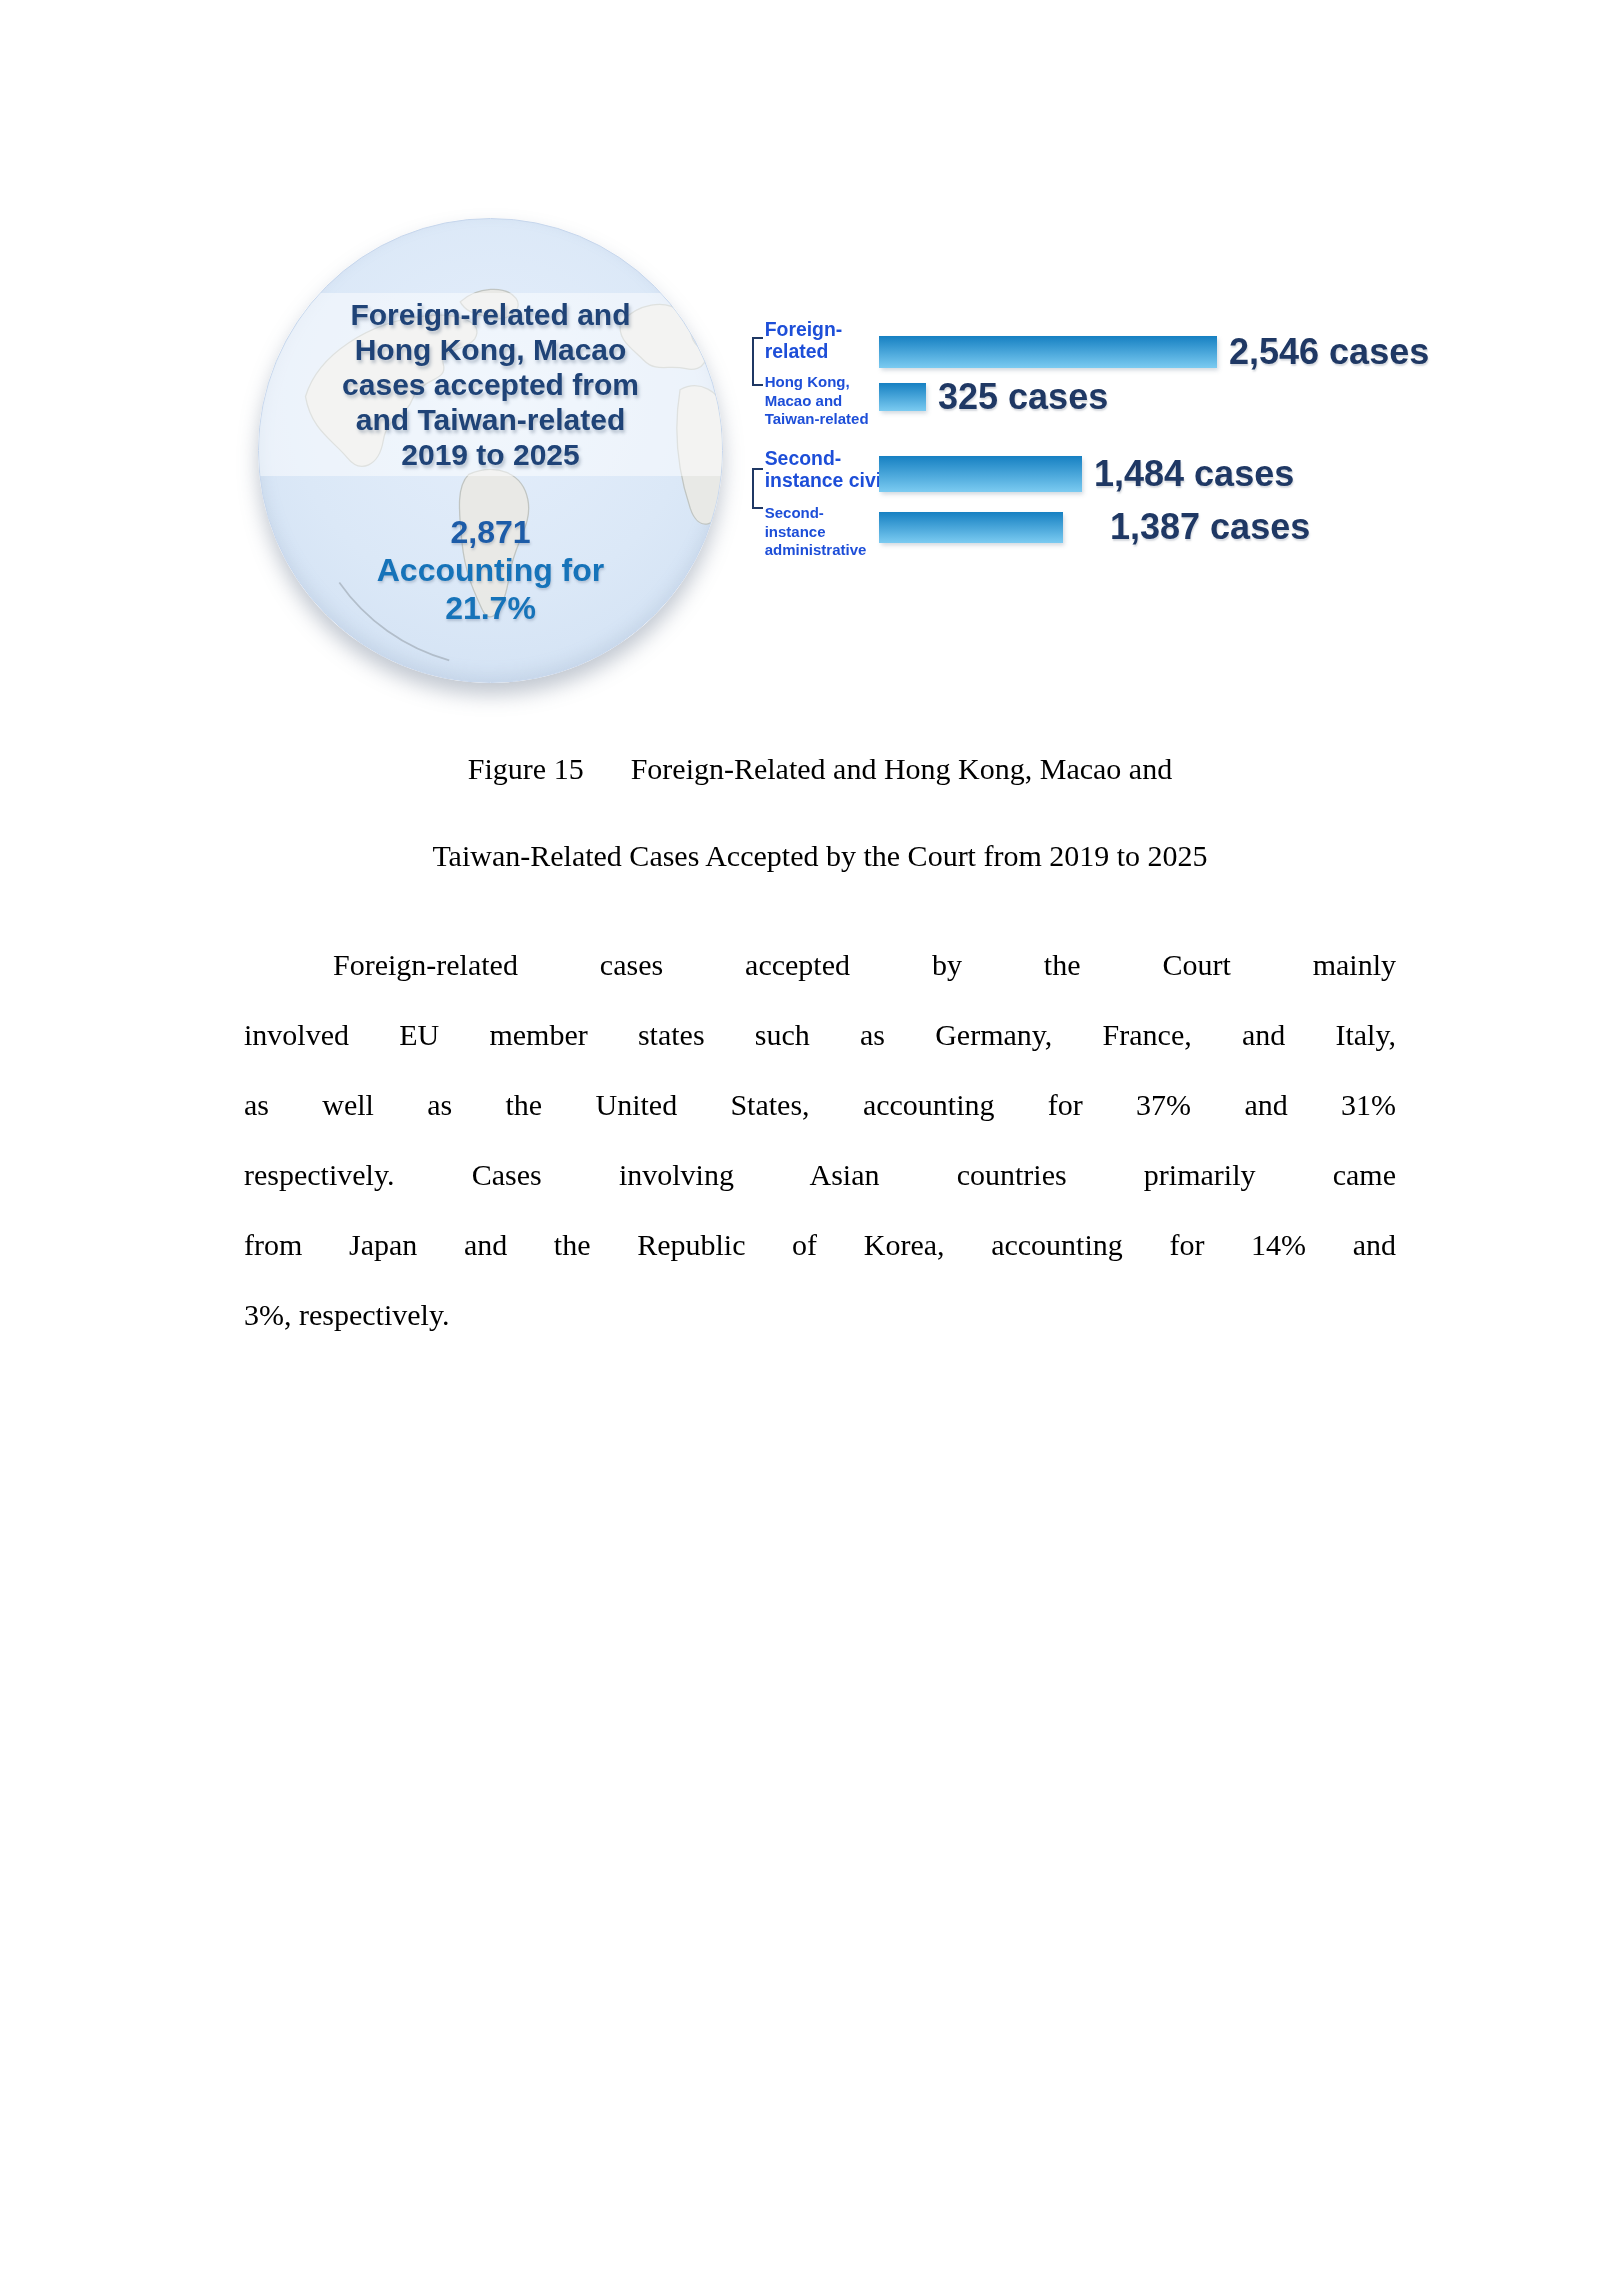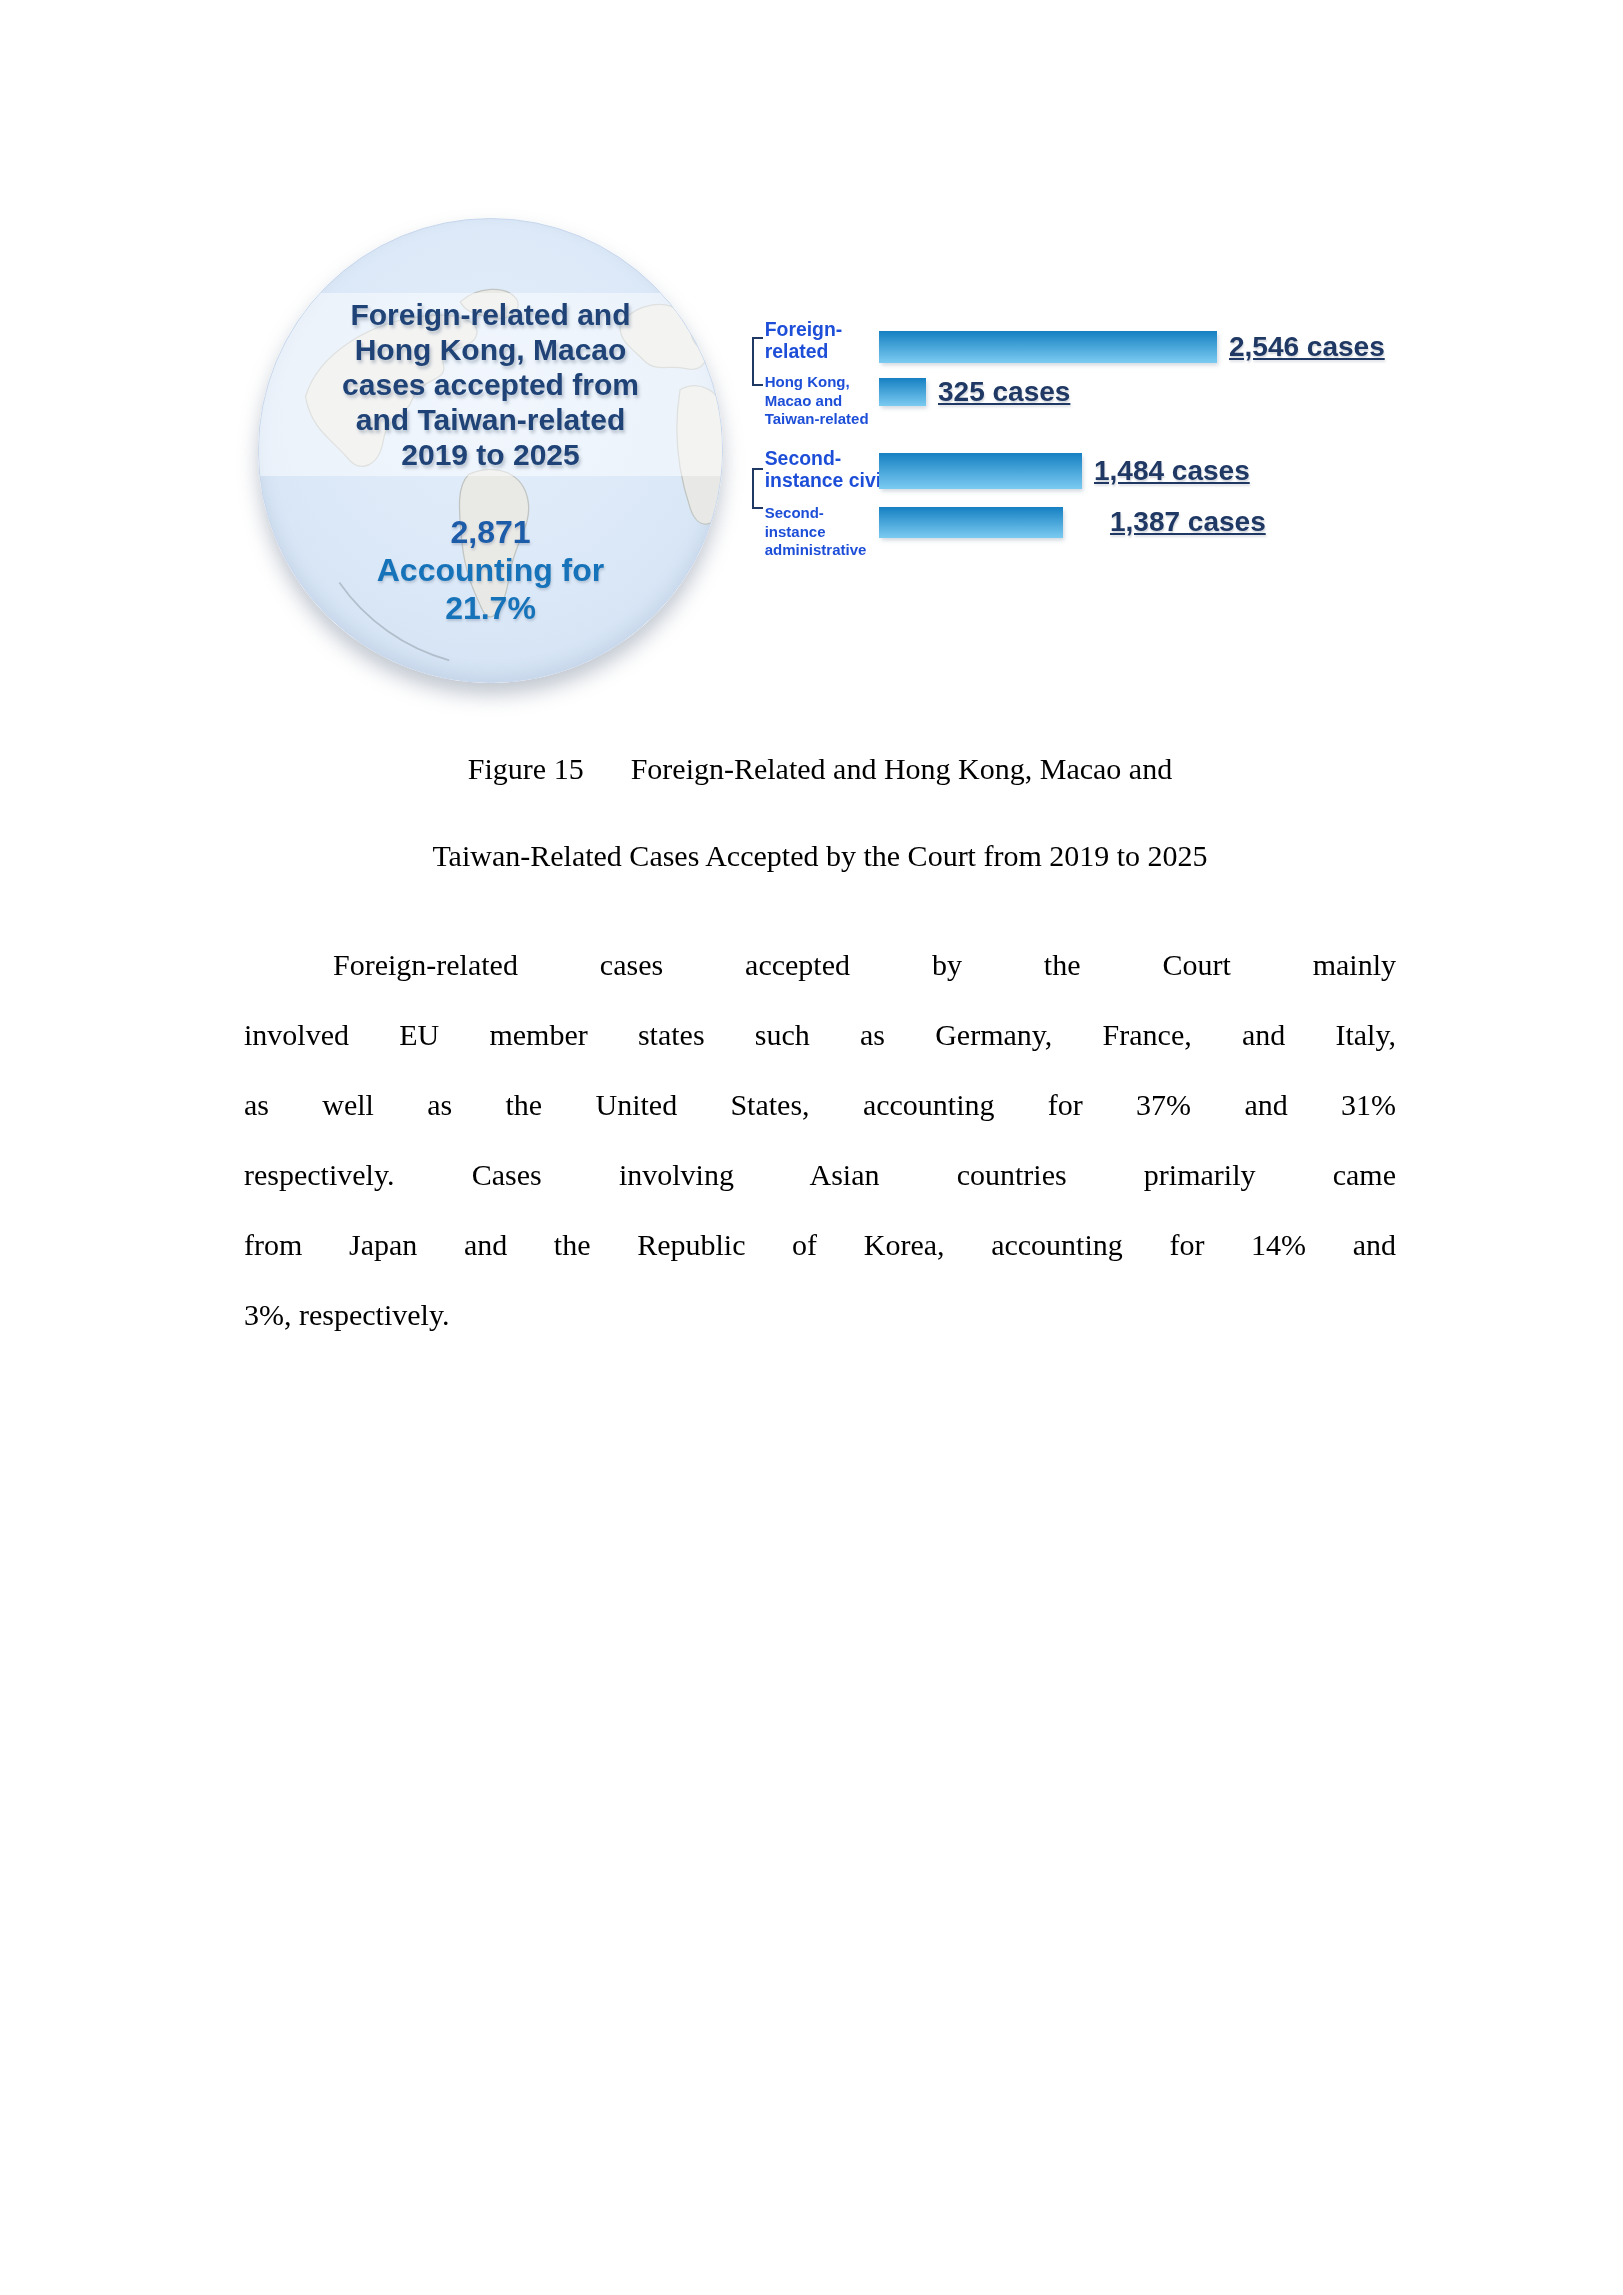--- a/index.html
+++ b/index.html
@@ -78,23 +78,22 @@
   .bar {
     background: linear-gradient(to bottom, #1680C2, #7BCBF1);
     box-shadow: 1.7px 2.5px 4.2px rgba(120,140,160,0.35);
   }
   .bar-row-0 .bar { height: 32px; }
   .bar-row-1 .bar { height: 28px; }
   .bar-row-2 .bar { height: 36px; }
   .bar-row-3 .bar { height: 31px; }
   .bar-value {
     margin-left: 12px; white-space: nowrap;
-    font-weight: 700; font-size: 28px; color: #1F3864;
+    font-weight: 700; font-size: 36px; color: #1F3864;
     text-shadow: 0.8px 1.7px 1.7px rgba(90,105,125,0.25);
-    text-decoration: underline;
   }
 
   
   .caption-line { position: absolute; left: 244px; width: 1152px; text-align: center;
                   font-size: 30px; line-height: 42px; color: #000; }
   .caption-line-1 { top: 748px; }
   .caption-line-2 { top: 835px; }
   .caption-figure-label { margin-right: 47px; }
 
   

